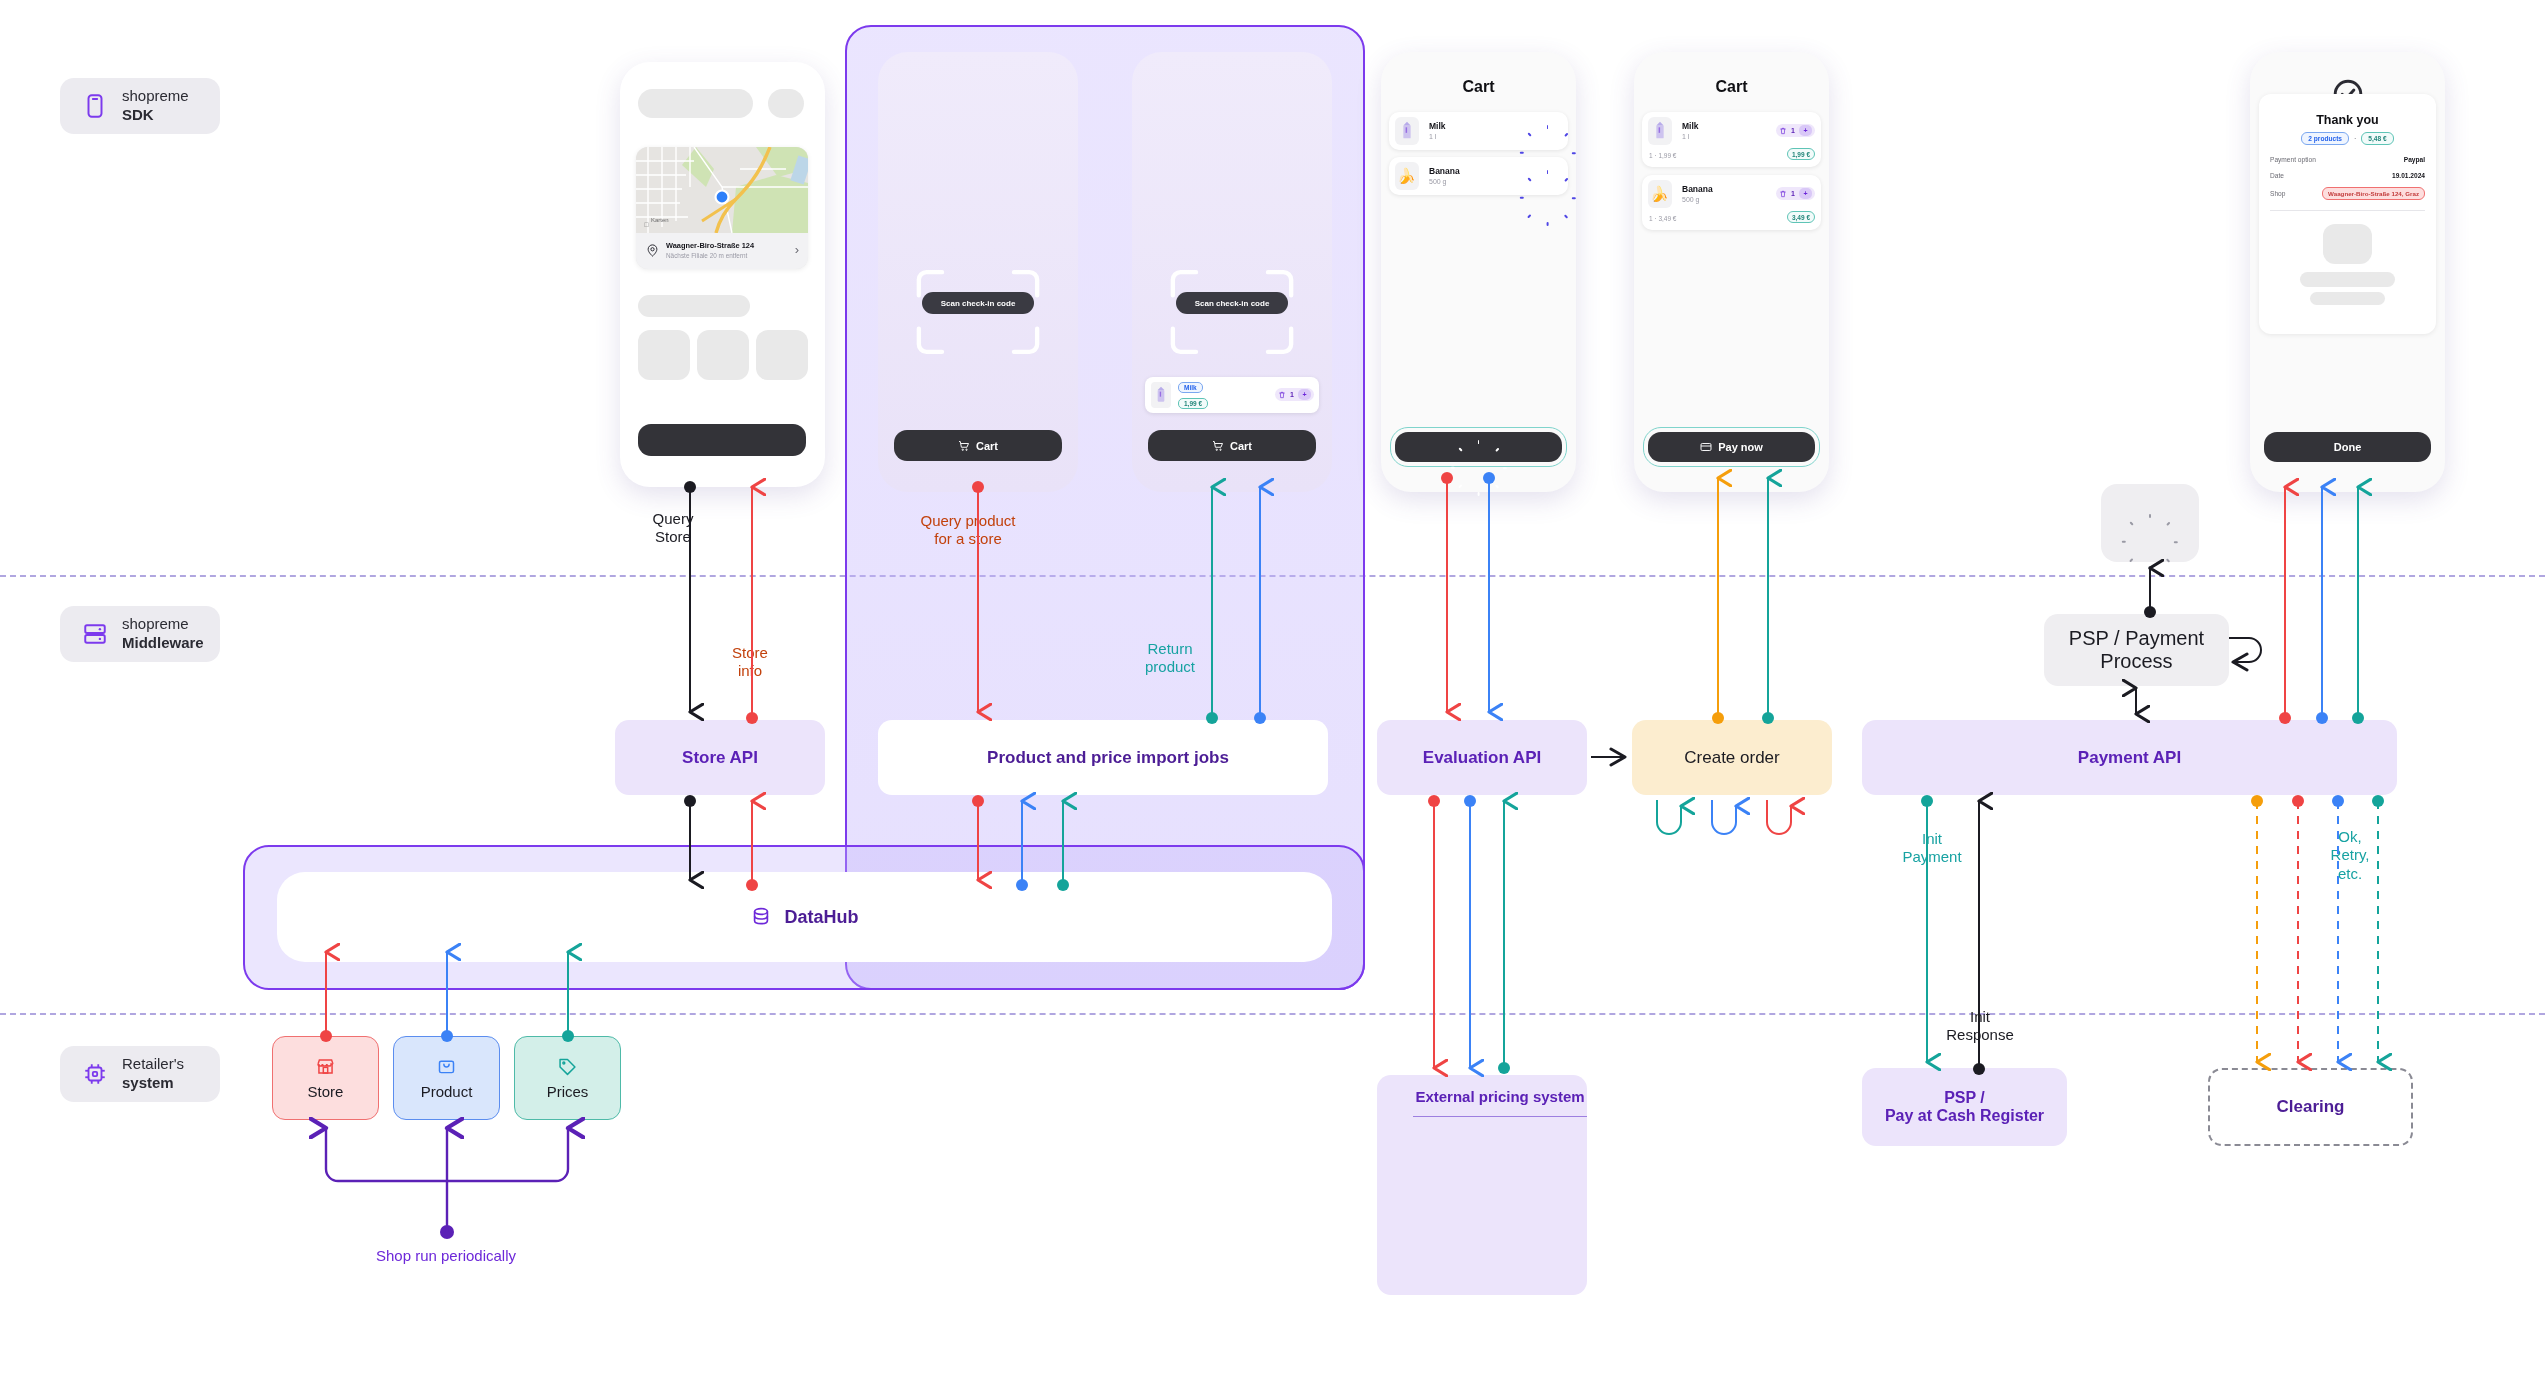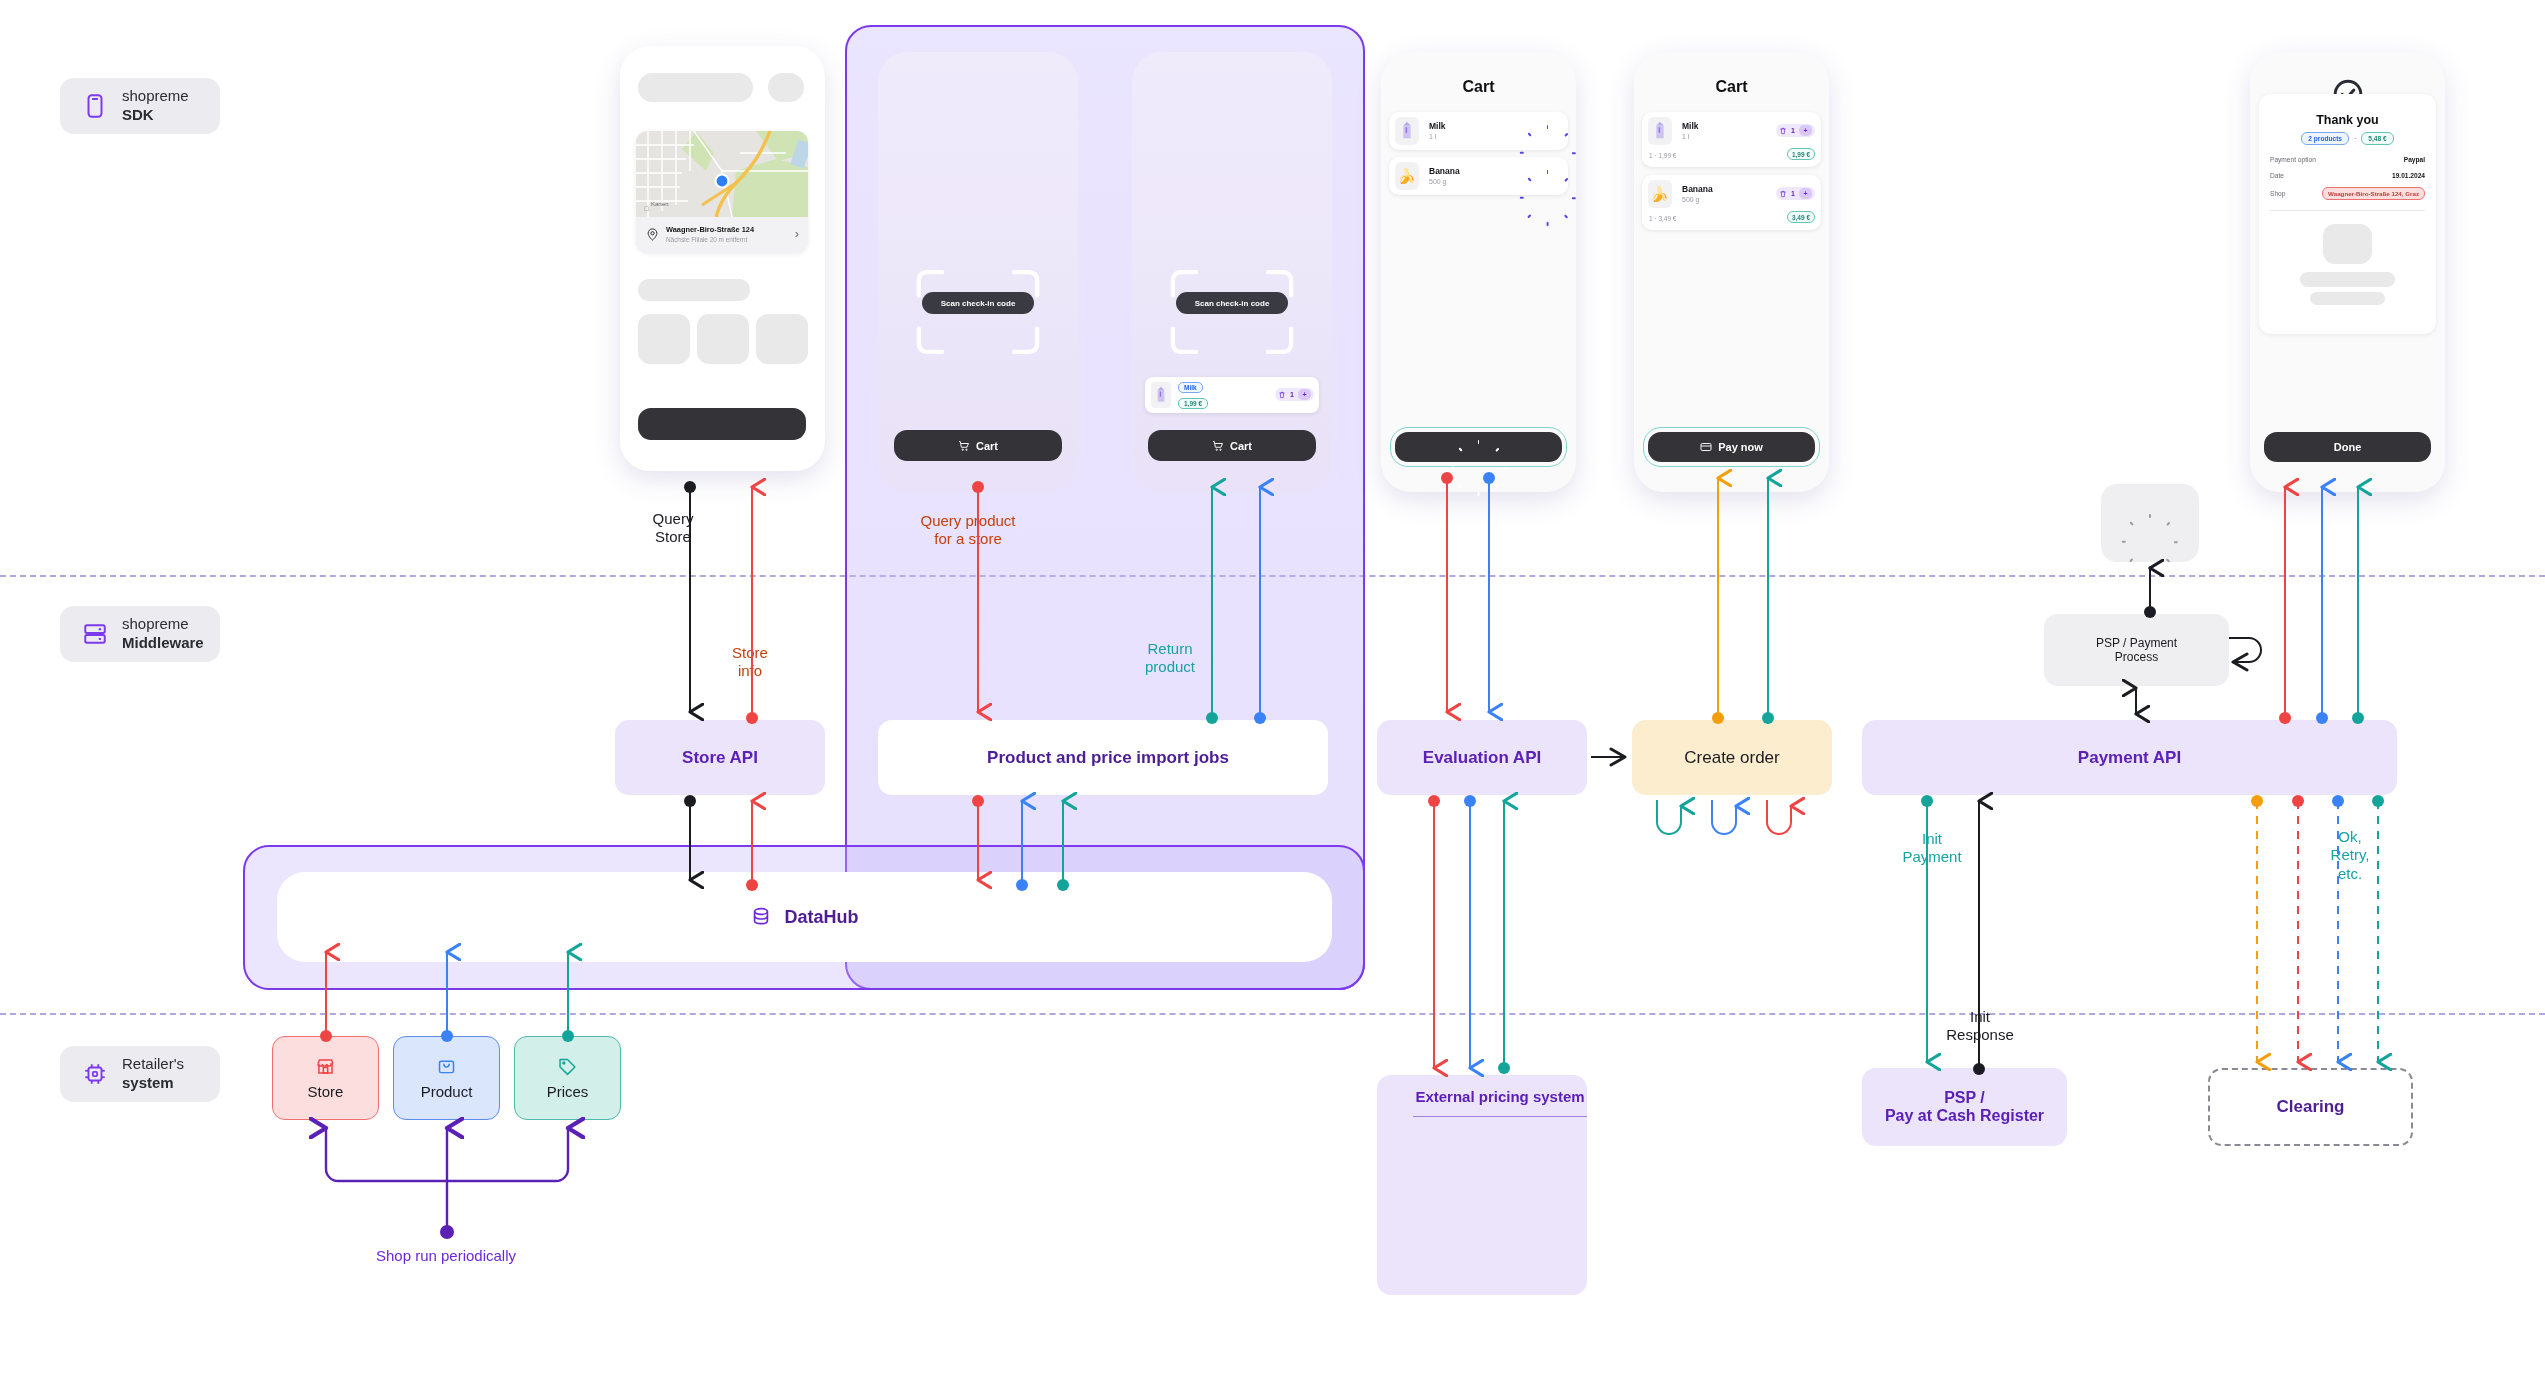--- a/index.html
+++ b/index.html
@@ -173,21 +173,21 @@
   </svg>
   <div class="legend-label" style="text-align:left;">
     <div>Retailer's</div>
     <b>system</b>
   </div>
 </div>
 
 <div class="sdk-region" style="left:845px; top:25px; width:520px; height:965px;"></div>
 <div class="mw-region" style="left:243px; top:845px; width:1122px; height:145px;"></div>
 
-<div class="phone" style="left:620px; top:46px; width:205px; height:425px;">
+<div class="phone" style="left:620px; top:62px; width:205px; height:425px;">
   <div class="skel" style="position:absolute;left:18px;top:27px;width:115px;height:29px;border-radius:15px;"></div>
   <div class="skel" style="position:absolute;left:148px;top:27px;width:36px;height:29px;border-radius:15px;"></div>
 
   <div style="position:absolute;left:16px;top:85px;width:172px;height:122px;border-radius:12px;overflow:hidden;background:#e9e9e9;box-shadow:0 1px 5px rgba(0,0,0,.08);">
     <svg viewBox="0 0 172 86" style="position:absolute;left:0;top:0;width:172px;height:86px;">
       <rect width="172" height="86" fill="#e6e4e1"></rect>
       <path d="M120 0 L142 30 L172 22 L172 0 Z" fill="#cfe3b4"></path>
       <path d="M100 40 L140 28 L172 36 L172 86 L96 86 Z" fill="#cfe3b4"></path>
       <path d="M60 0 L78 22 L70 40 L46 18 Z" fill="#cfe3b4"></path>
       <rect x="158" y="10" width="14" height="26" fill="#bcd6e8" transform="rotate(18 165 23)"></rect>
@@ -432,21 +432,21 @@
       <i style="transform:rotate(270deg)"></i>
       <i style="transform:rotate(315deg)"></i>
   </div>
 </div>
 
 <div class="box lav" style="left:615px; top:720px; width:210px; height:75px;">Store API</div>
 <div class="box white" style="left:878px; top:720px; width:450px; height:75px;">Product and price import jobs</div>
 <div class="box lav" style="left:1377px; top:720px; width:210px; height:75px;">Evaluation API</div>
 <div class="box cream" style="left:1632px; top:720px; width:200px; height:75px;">Create order</div>
 <div class="box lav" style="left:1862px; top:720px; width:535px; height:75px;">Payment API</div>
-<div class="box grey" style="left:2044px; top:614px; width:185px; height:72px; white-space:pre-line; font-size:12px;"><span>PSP / Payment
+<div class="box grey" style="left:2044px; top:614px; width:185px; height:72px; white-space:pre-line; font-size:20px;"><span>PSP / Payment
 Process</span></div>
 <div class="box lav" style="left:1862px; top:1068px; width:205px; height:78px; white-space:pre-line; font-size:16px;"><span>PSP /
 Pay at Cash Register</span></div>
 <div class="box dash" style="left:2208px; top:1068px; width:205px; height:78px;">Clearing</div>
 
 <div class="datahub" style="left:277px; top:872px; width:1055px; height:90px;">
   <svg viewBox="0 0 24 24" fill="none" stroke="#6d28d9" stroke-width="1.8" style="width:22px;height:22px;">
     <ellipse cx="12" cy="6" rx="7" ry="3.2"></ellipse>
       <path d="M5 6v5c0 1.8 3.1 3.2 7 3.2s7-1.4 7-3.2V6"></path>
       <path d="M5 11v5c0 1.8 3.1 3.2 7 3.2s7-1.4 7-3.2v-5"></path>

